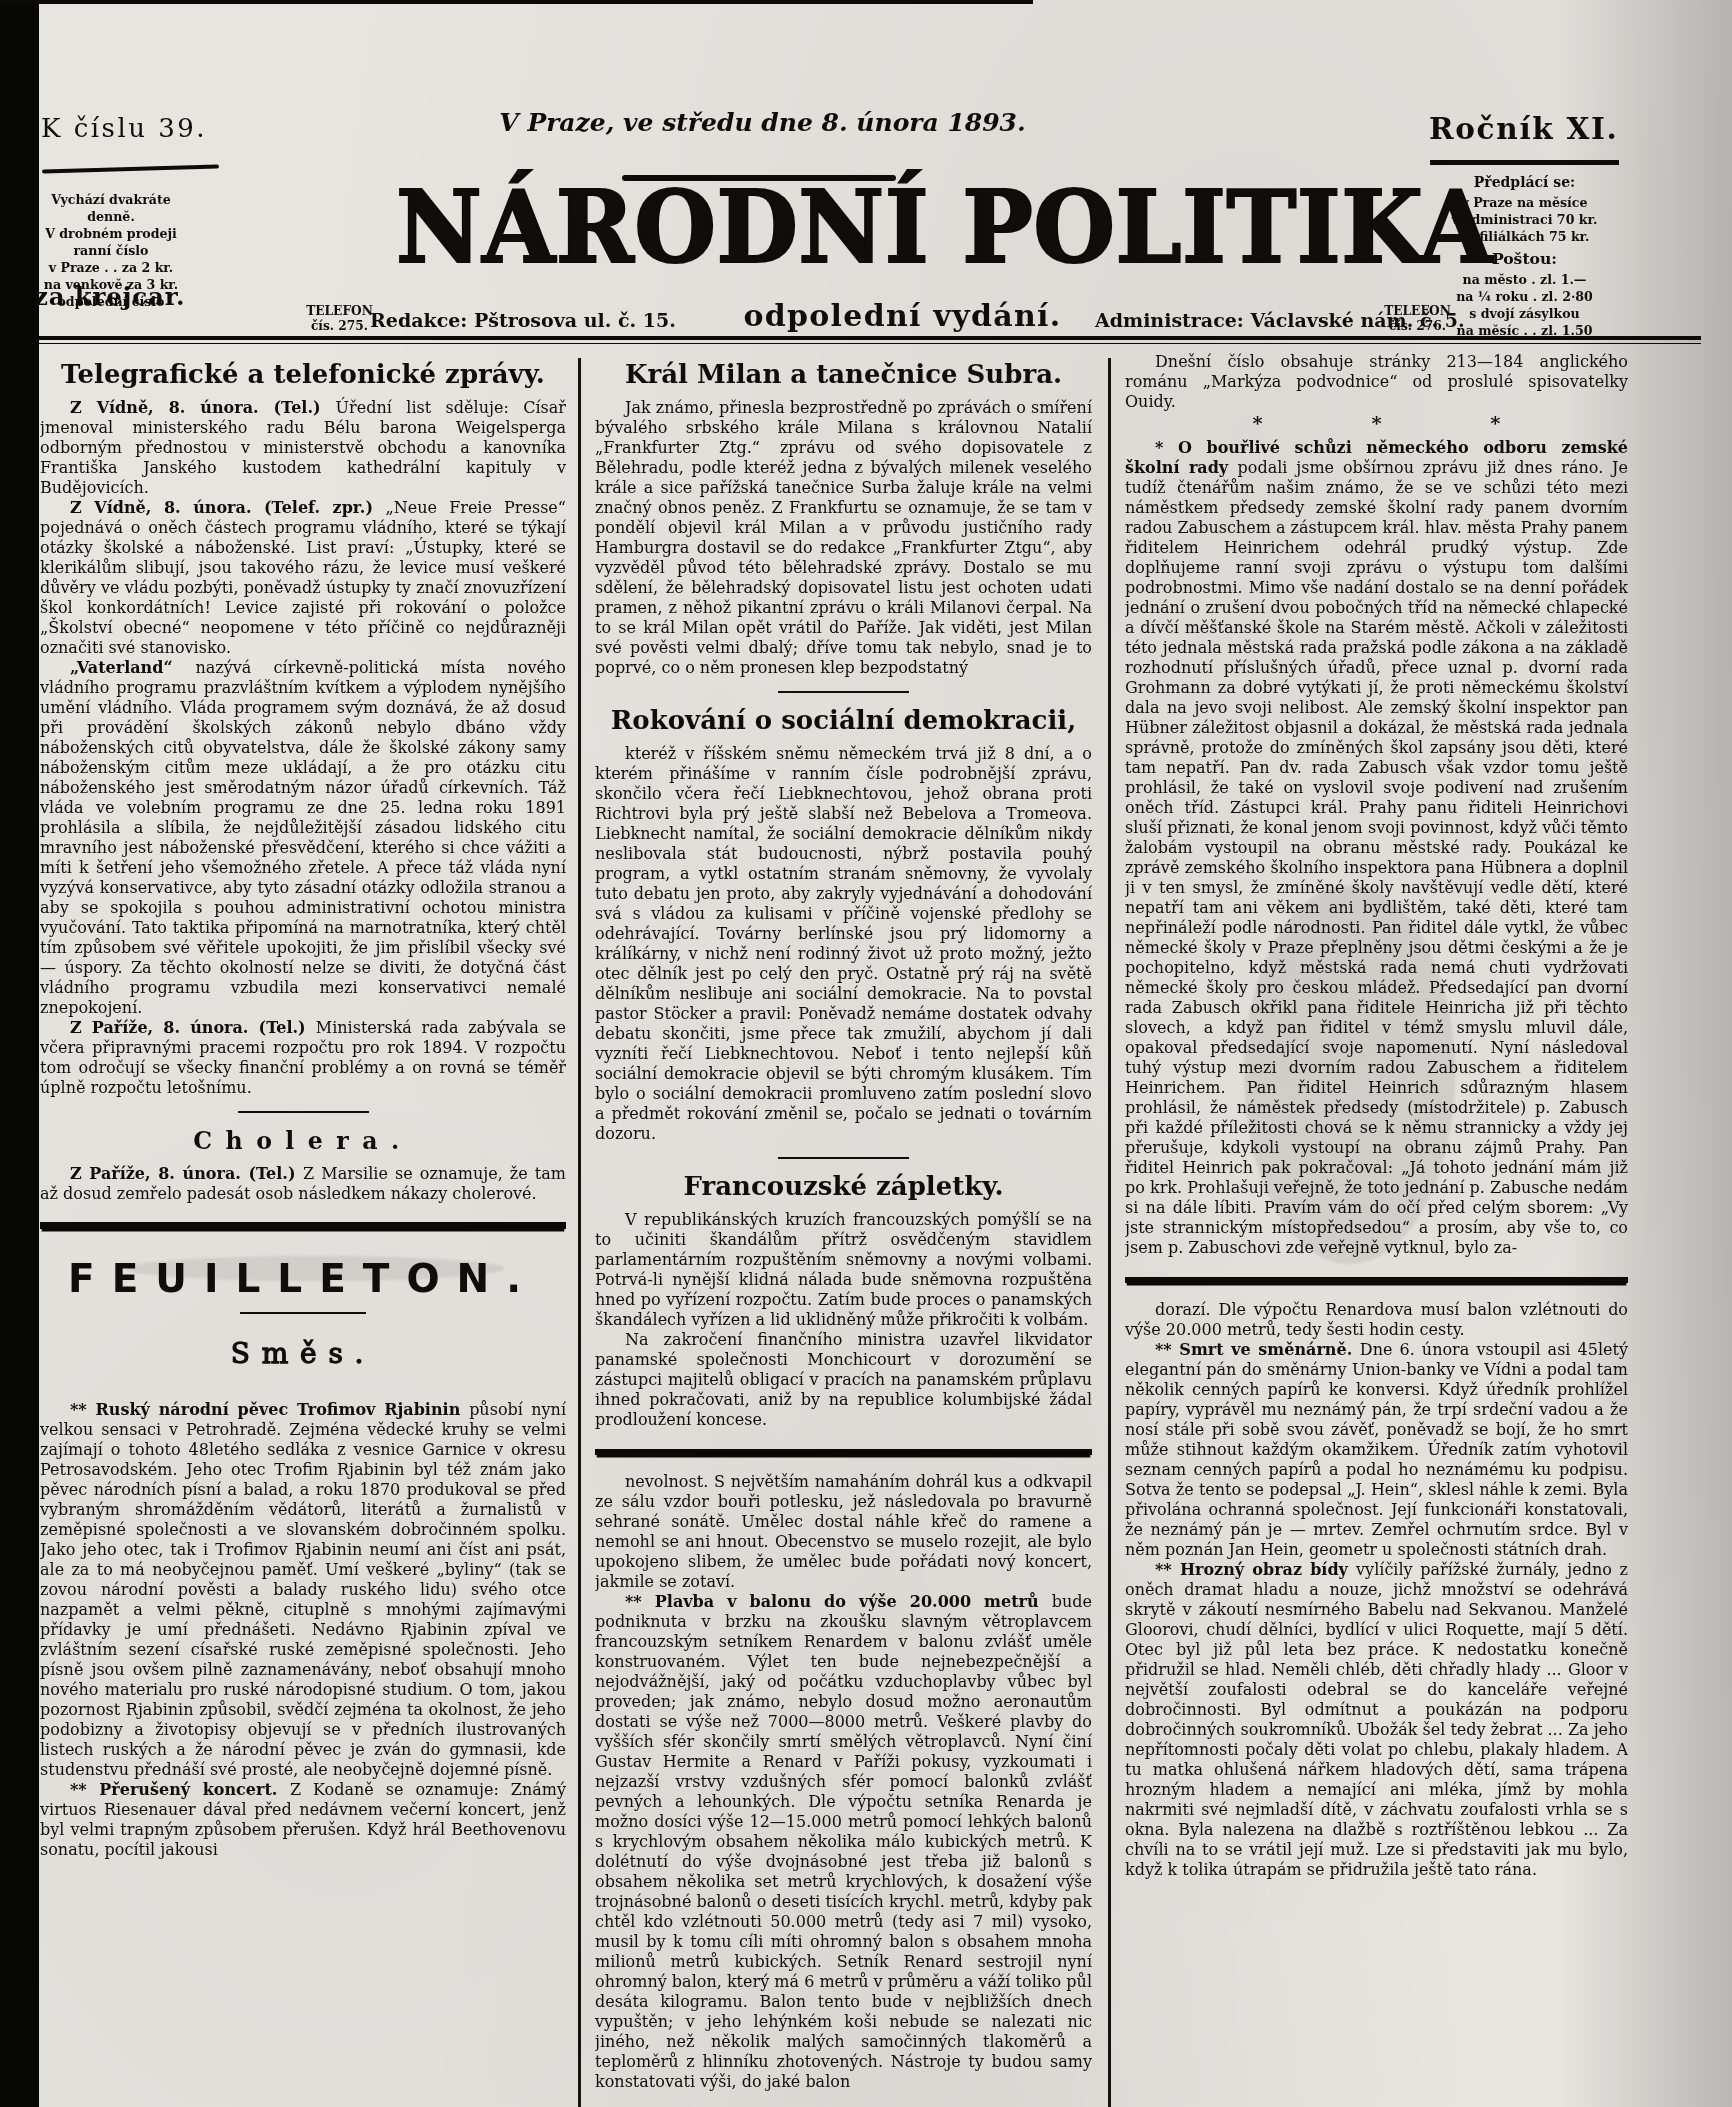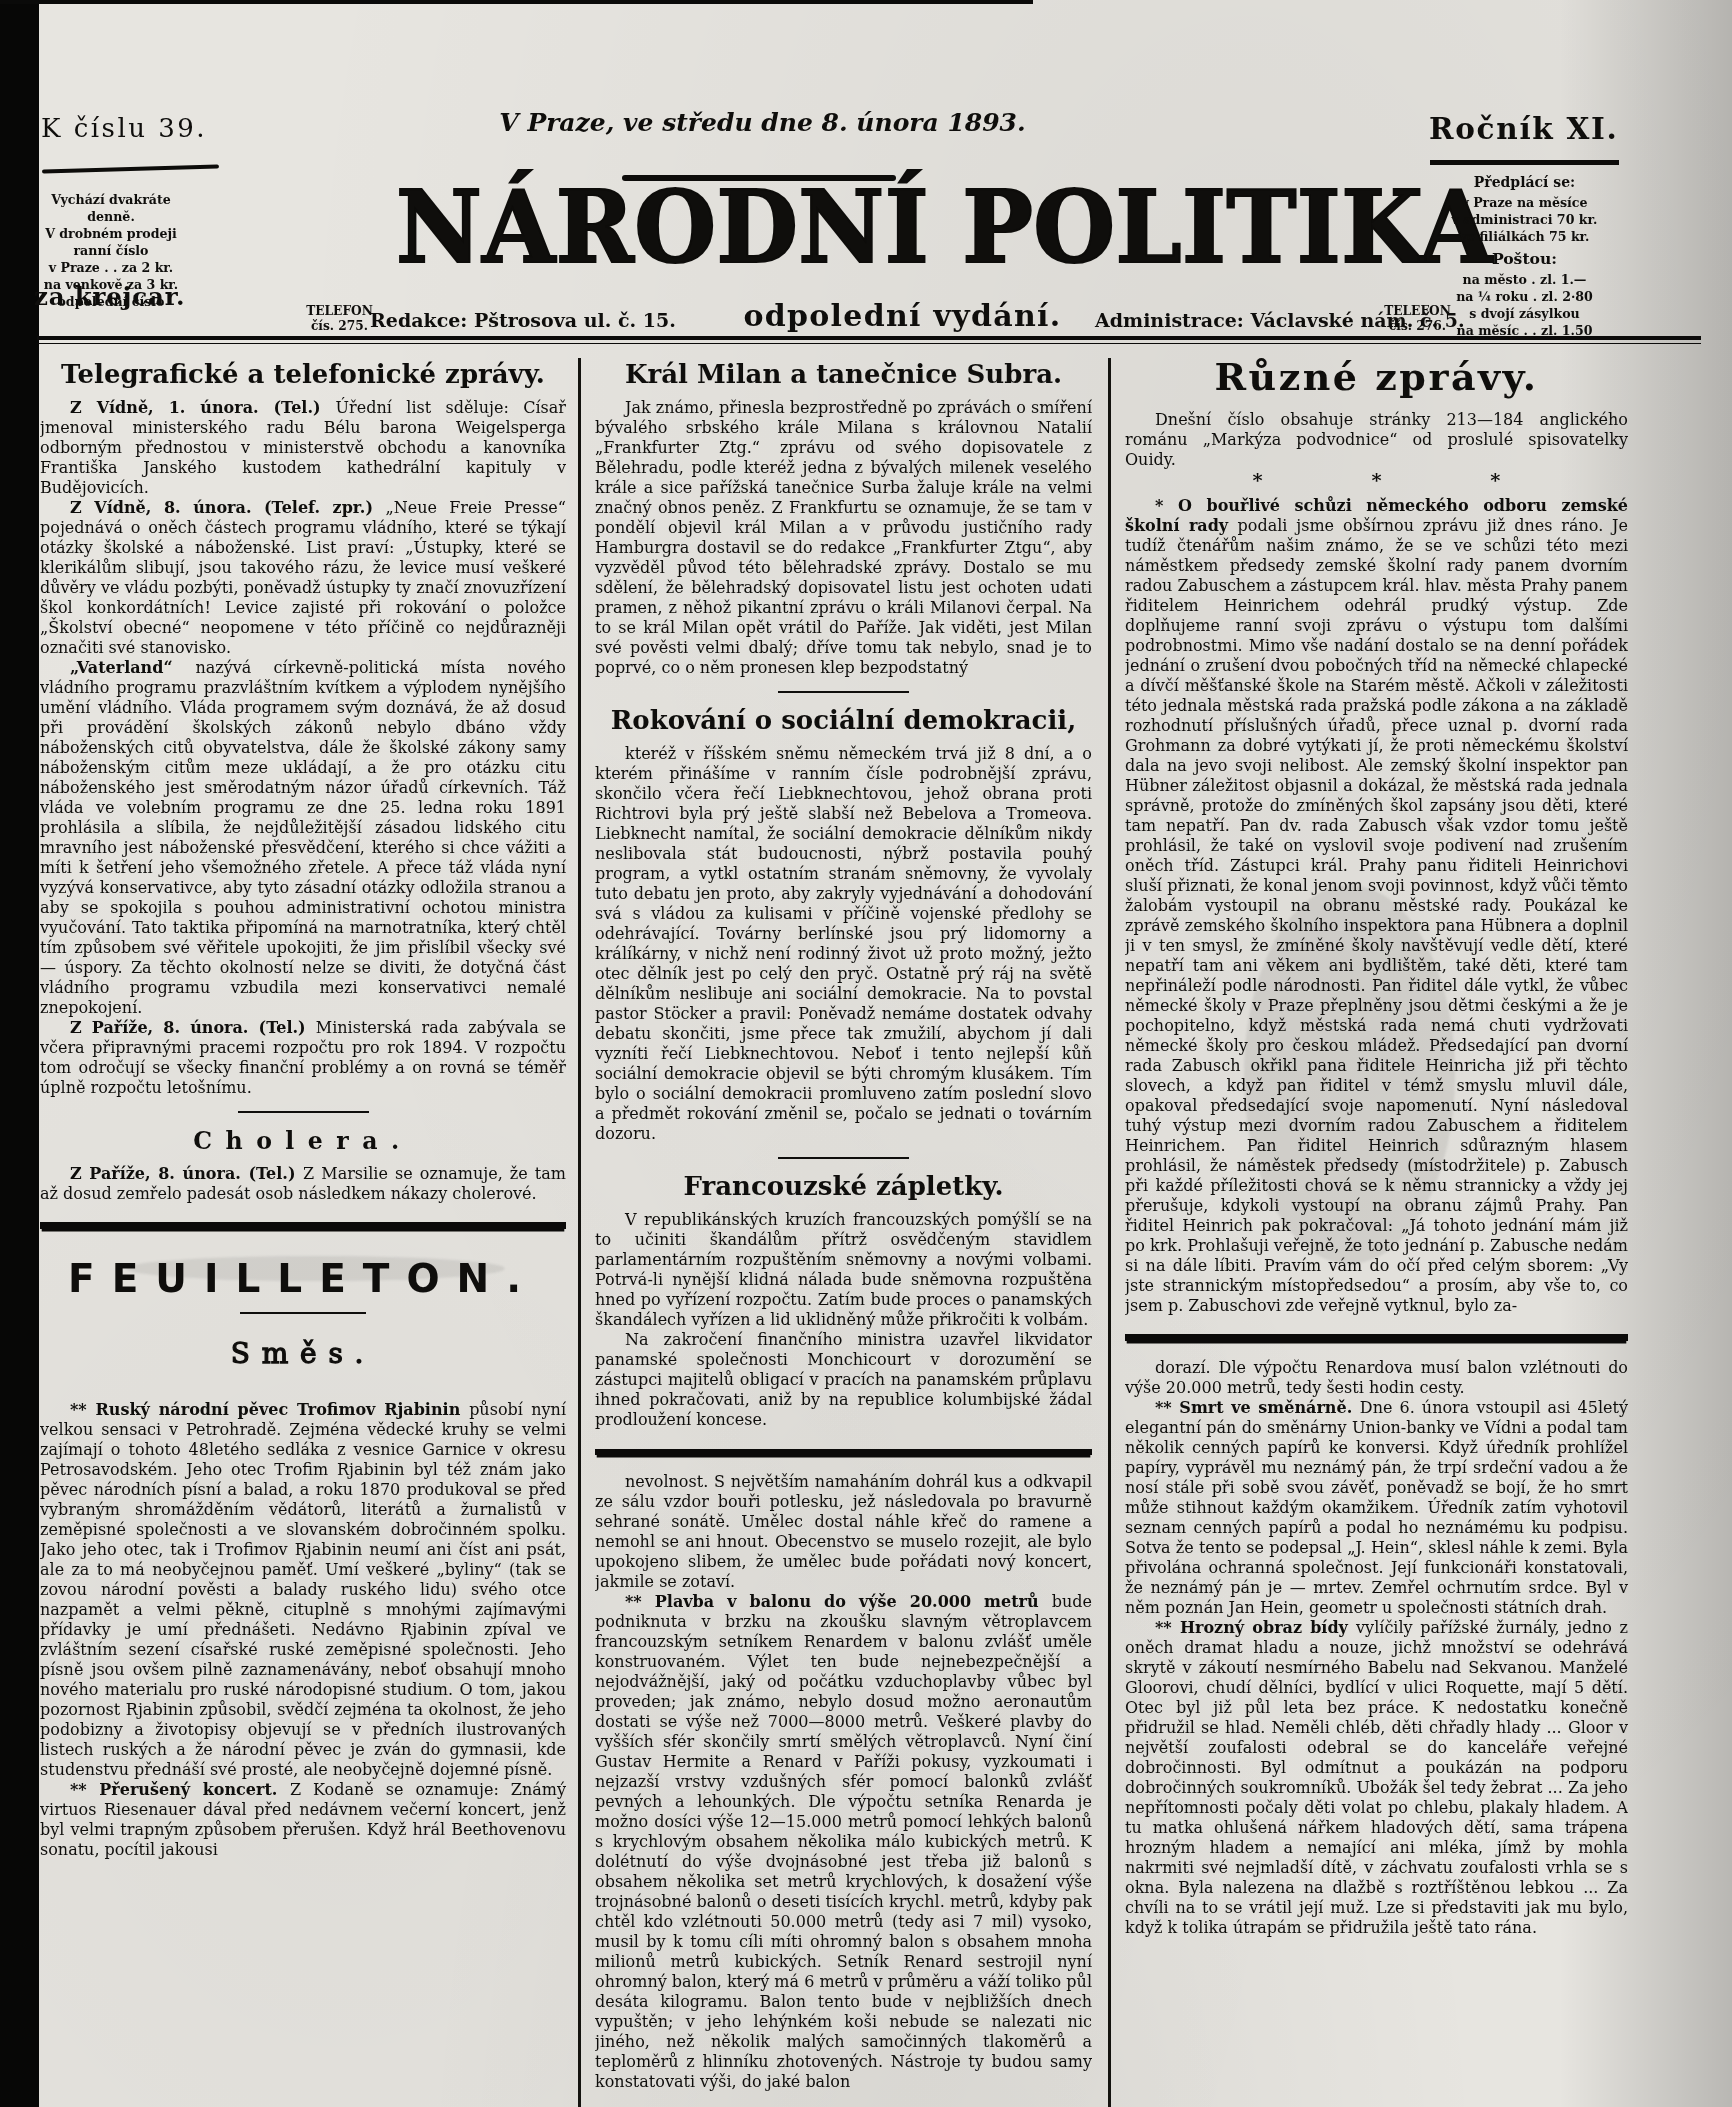--- a/index.html
+++ b/index.html
@@ -117,21 +117,21 @@
       <div>na ¼ roku . zl. 2·80</div>
       <div>s dvojí zásylkou</div>
       <div>na měsíc . . zl. 1.50</div>
     </div>
 </div>
 
 <div class="header-rule"></div>
 
 <div class="col" id="col-left">
     <div class="h-main">Telegrafické a telefonické zprávy.</div>
-    <p><b>Z Vídně, 1. února. (Tel.) </b>Úřední list sděluje: Císař jmenoval ministerského radu Bélu barona Weigelsperga odborným přednostou v ministerstvě obchodu a kanovníka Františka Janského kustodem kathedrální kapituly v Budějovicích.</p>
+    <p><b>Z Vídně, 8. února. (Tel.) </b>Úřední list sděluje: Císař jmenoval ministerského radu Bélu barona Weigelsperga odborným přednostou v ministerstvě obchodu a kanovníka Františka Janského kustodem kathedrální kapituly v Budějovicích.</p>
     <p><b>Z Vídně, 8. února. (Telef. zpr.) </b>„Neue Freie Presse“ pojednává o oněch částech programu vládního, které se týkají otázky školské a náboženské. List praví: „Ústupky, které se klerikálům slibují, jsou takového rázu, že levice musí veškeré důvěry ve vládu pozbýti, poněvadž ústupky ty značí znovuzřízení škol konkordátních! Levice zajisté při rokování o položce „Školství obecné“ neopomene v této příčině co nejdůrazněji označiti své stanovisko.</p>
     <p><b>„Vaterland“ </b>nazývá církevně-politická místa nového vládního programu prazvláštním kvítkem a výplodem nynějšího umění vládního. Vláda programem svým doznává, že až dosud při provádění školských zákonů nebylo dbáno vždy náboženských citů obyvatelstva, dále že školské zákony samy náboženským citům meze ukládají, a že pro otázku citu náboženského jest směrodatným názor úřadů církevních. Táž vláda ve volebním programu ze dne 25. ledna roku 1891 prohlásila a slíbila, že nejdůležitější zásadou lidského citu mravního jest náboženské přesvědčení, kterého si chce vážiti a míti k šetření jeho všemožného zřetele. A přece táž vláda nyní vyzývá konservativce, aby tyto zásadní otázky odložila stranou a aby se spokojila s pouhou administrativní ochotou ministra vyučování. Tato taktika připomíná na marnotratníka, který chtěl tím způsobem své věřitele upokojiti, že jim přislíbil všecky své — úspory. Za těchto okolností nelze se diviti, že dotyčná část vládního programu vzbudila mezi konservativci nemalé znepokojení.</p>
     <p><b>Z Paříže, 8. února. (Tel.) </b>Ministerská rada zabývala se včera připravnými pracemi rozpočtu pro rok 1894. V rozpočtu tom odročují se všecky finanční problémy a on rovná se téměř úplně rozpočtu letošnímu.</p>
     <div class="rule-short"></div>
     <div class="h-cholera">Cholera.</div>
     <p><b>Z Paříže, 8. února. (Tel.) </b>Z Marsilie se oznamuje, že tam až dosud zemřelo padesát osob následkem nákazy cholerové.</p>
     <div class="rule-thick"></div>
     <div class="h-feuilleton">FEUILLETON.</div>
     <div class="rule-feuill"></div>
     <div class="h-smes">Směs.</div>
@@ -148,21 +148,20 @@
     <div class="rule-short"></div>
     <div class="h-main">Francouzské zápletky.</div>
     <p>V republikánských kruzích francouzských pomýšlí se na to učiniti škandálům přítrž osvědčeným stavidlem parlamentárním rozpuštěním sněmovny a novými volbami. Potrvá-li nynější klidná nálada bude sněmovna rozpuštěna hned po vyřízení rozpočtu. Zatím bude proces o panamských škandálech vyřízen a lid uklidněný může přikročiti k volbám.</p>
     <p>Na zakročení finančního ministra uzavřel likvidator panamské společnosti Monchicourt v dorozumění se zástupci majitelů obligací v pracích na panamském průplavu ihned pokračovati, aniž by na republice kolumbijské žádal prodloužení koncese.</p>
     <div class="rule-thick"></div>
     <p>nevolnost. S největším namaháním dohrál kus a odkvapil ze sálu vzdor bouři potlesku, jež následovala po bravurně sehrané sonátě. Umělec dostal náhle křeč do ramene a nemohl se ani hnout. Obecenstvo se muselo rozejit, ale bylo upokojeno slibem, že umělec bude pořádati nový koncert, jakmile se zotaví.</p>
     <p><b>** Plavba v balonu do výše 20.000 metrů </b>bude podniknuta v brzku na zkoušku slavným větroplavcem francouzským setníkem Renardem v balonu zvlášť uměle konstruovaném. Výlet ten bude nejnebezpečnější a nejodvážnější, jaký od počátku vzduchoplavby vůbec byl proveden; jak známo, nebylo dosud možno aeronautům dostati se výše než 7000—8000 metrů. Veškeré plavby do vyšších sfér skončily smrtí smělých větroplavců. Nyní činí Gustav Hermite a Renard v Paříži pokusy, vyzkoumati i nejzazší vrstvy vzdušných sfér pomocí balonků zvlášť pevných a lehounkých. Dle výpočtu setníka Renarda je možno dosíci výše 12—15.000 metrů pomocí lehkých balonů s krychlovým obsahem několika málo kubických metrů. K dolétnutí do výše dvojnásobné jest třeba již balonů s obsahem několika set metrů krychlových, k dosažení výše trojnásobné balonů o deseti tisících krychl. metrů, kdyby pak chtěl kdo vzlétnouti 50.000 metrů (tedy asi 7 mil) vysoko, musil by k tomu cíli míti ohromný balon s obsahem mnoha milionů metrů kubických. Setník Renard sestrojil nyní ohromný balon, který má 6 metrů v průměru a váží toliko půl desáta kilogramu. Balon tento bude v nejbližších dnech vypuštěn; v jeho lehýnkém koši nebude se nalezati nic jiného, než několik malých samočinných tlakoměrů a teploměrů z hlinníku zhotovených. Nástroje ty budou samy konstatovati výši, do jaké balon</p>
   </div>
 <div class="vrule v2"></div>
 <div class="col" id="col-right">
-    <div class="h-big">Různé zprávy.</div>
     <p>Dnešní číslo obsahuje stránky 213—184 anglického románu „Markýza podvodnice“ od proslulé spisovatelky Ouidy.</p>
     <div class="stars">* * *</div>
     <p><b>* O bouřlivé schůzi německého odboru zemské školní rady </b>podali jsme obšírnou zprávu již dnes ráno. Je tudíž čtenářům našim známo, že se ve schůzi této mezi náměstkem předsedy zemské školní rady panem dvorním radou Zabuschem a zástupcem král. hlav. města Prahy panem řiditelem Heinrichem odehrál prudký výstup. Zde doplňujeme ranní svoji zprávu o výstupu tom dalšími podrobnostmi. Mimo vše nadání dostalo se na denní pořádek jednání o zrušení dvou pobočných tříd na německé chlapecké a dívčí měšťanské škole na Starém městě. Ačkoli v záležitosti této jednala městská rada pražská podle zákona a na základě rozhodnutí příslušných úřadů, přece uznal p. dvorní rada Grohmann za dobré vytýkati jí, že proti německému školství dala na jevo svoji nelibost. Ale zemský školní inspektor pan Hübner záležitost objasnil a dokázal, že městská rada jednala správně, protože do zmíněných škol zapsány jsou děti, které tam nepatří. Pan dv. rada Zabusch však vzdor tomu ještě prohlásil, že také on vyslovil svoje podivení nad zrušením oněch tříd. Zástupci král. Prahy panu řiditeli Heinrichovi sluší přiznati, že konal jenom svoji povinnost, když vůči těmto žalobám vystoupil na obranu městské rady. Poukázal ke zprávě zemského školního inspektora pana Hübnera a doplnil ji v ten smysl, že zmíněné školy navštěvují vedle dětí, které nepatří tam ani věkem ani bydlištěm, také děti, které tam nepřináleží podle národnosti. Pan řiditel dále vytkl, že vůbec německé školy v Praze přeplněny jsou dětmi českými a že je pochopitelno, když městská rada nemá chuti vydržovati německé školy pro českou mládež. Předsedající pan dvorní rada Zabusch okřikl pana řiditele Heinricha již při těchto slovech, a když pan řiditel v témž smyslu mluvil dále, opakoval předsedající svoje napomenutí. Nyní následoval tuhý výstup mezi dvorním radou Zabuschem a řiditelem Heinrichem. Pan řiditel Heinrich sdůrazným hlasem prohlásil, že náměstek předsedy (místodržitele) p. Zabusch při každé příležitosti chová se k němu strannicky a vždy jej přerušuje, kdykoli vystoupí na obranu zájmů Prahy. Pan řiditel Heinrich pak pokračoval: „Já tohoto jednání mám již po krk. Prohlašuji veřejně, že toto jednání p. Zabusche nedám si na dále líbiti. Pravím vám do očí před celým sborem: „Vy jste strannickým místopředsedou“ a prosím, aby vše to, co jsem p. Zabuschovi zde veřejně vytknul, bylo za-</p>
     <div class="rule-thick"></div>
     <p>dorazí. Dle výpočtu Renardova musí balon vzlétnouti do výše 20.000 metrů, tedy šesti hodin cesty.</p>
     <p><b>** Smrt ve směnárně. </b>Dne 6. února vstoupil asi 45letý elegantní pán do směnárny Union-banky ve Vídni a podal tam několik cenných papírů ke konversi. Když úředník prohlížel papíry, vyprávěl mu neznámý pán, že trpí srdeční vadou a že nosí stále při sobě svou závěť, poněvadž se bojí, že ho smrt může stihnout každým okamžikem. Úředník zatím vyhotovil seznam cenných papírů a podal ho neznámému ku podpisu. Sotva že tento se podepsal „J. Hein“, sklesl náhle k zemi. Byla přivolána ochranná společnost. Její funkcionáři konstatovali, že neznámý pán je — mrtev. Zemřel ochrnutím srdce. Byl v něm poznán Jan Hein, geometr u společnosti státních drah.</p>
     <p><b>** Hrozný obraz bídy </b>vylíčily pařížské žurnály, jedno z oněch dramat hladu a nouze, jichž množství se odehrává skrytě v zákoutí nesmírného Babelu nad Sekvanou. Manželé Gloorovi, chudí dělníci, bydlící v ulici Roquette, mají 5 dětí. Otec byl již půl leta bez práce. K nedostatku konečně přidružil se hlad. Neměli chléb, děti chřadly hlady ... Gloor v největší zoufalosti odebral se do kanceláře veřejné dobročinnosti. Byl odmítnut a poukázán na podporu dobročinných soukromníků. Ubožák šel tedy žebrat ... Za jeho nepřítomnosti počaly děti volat po chlebu, plakaly hladem. A tu matka ohlušená nářkem hladových dětí, sama trápena hrozným hladem a nemající ani mléka, jímž by mohla nakrmiti své nejmladší dítě, v záchvatu zoufalosti vrhla se s okna. Byla nalezena na dlažbě s roztříštěnou lebkou ... Za chvíli na to se vrátil její muž. Lze si představiti jak mu bylo, když k tolika útrapám se přidružila ještě tato rána.</p>
   </div>
 
 

